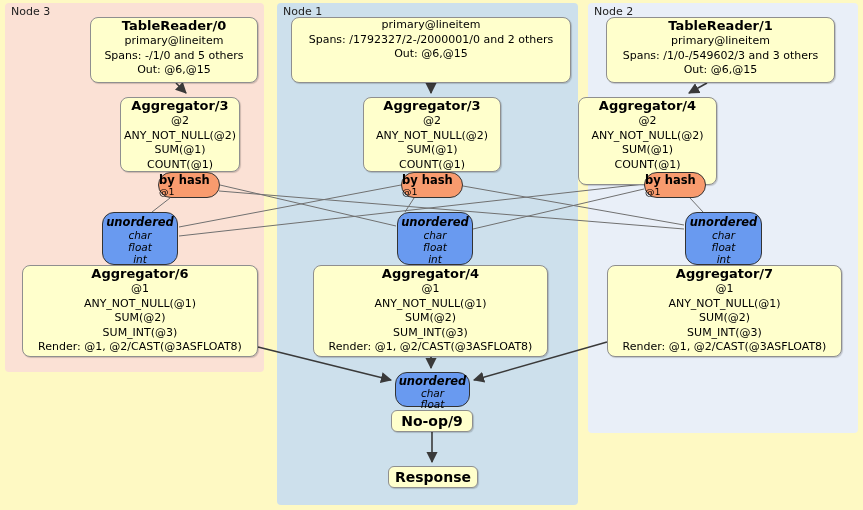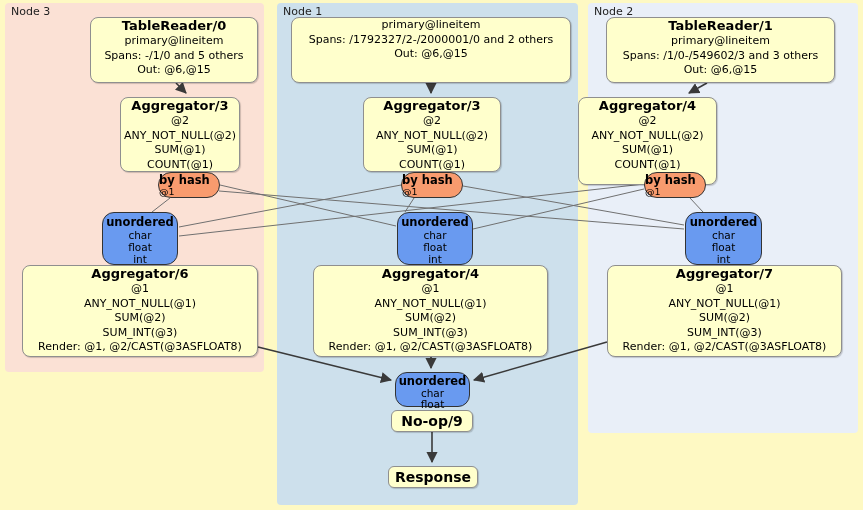--- a/index.html
+++ b/index.html
@@ -15,21 +15,21 @@
   .pbox { position:absolute; background:#ffffcc; border:1px solid #8f8f8f; border-radius:8px;
           text-align:center; box-sizing:border-box; padding-top:0;
           box-shadow:1px 1px 1px rgba(0,0,0,0.18); }
   .ptitle { font-weight:bold; font-size:13px; line-height:16px; color:#000; white-space:nowrap; }
   .pline  { font-size:11px; line-height:14.5px; color:#000; white-space:nowrap; }
   .router { position:absolute; width:62px; height:26px; background:#f89b6e; border:1px solid #333;
             border-radius:13px; box-sizing:border-box; }
   .rtitle { font-size:11.5px; font-weight:bold; line-height:13px; margin-top:1px; color:#000; }
   .rsub   { font-size:9.5px; line-height:10px; color:#000; }
   .sync { position:absolute; background:#699af0; border:1px solid #333; border-radius:12px;
-          text-align:center; box-sizing:border-box; }
+          text-align:center; box-sizing:border-box;font-style:italic; }
   .stitle { font-weight:bold; font-size:11.5px; line-height:14px; margin-top:2px; color:#000; }
   .sline  { font-size:10.5px; line-height:12px; color:#000; }
   .sync.final .stitle { margin-top:1px; }
   .sync.final .sline  { line-height:10.5px; }
   .endbox { position:absolute; background:#ffffcc; border:1px solid #8f8f8f; border-radius:6px;
             font-weight:bold; font-size:14px; color:#000; text-align:center; line-height:20px;
             height:22px; box-sizing:border-box; box-shadow:1px 1px 1px rgba(0,0,0,0.18); }
 </style>
 </head>
 <body>

